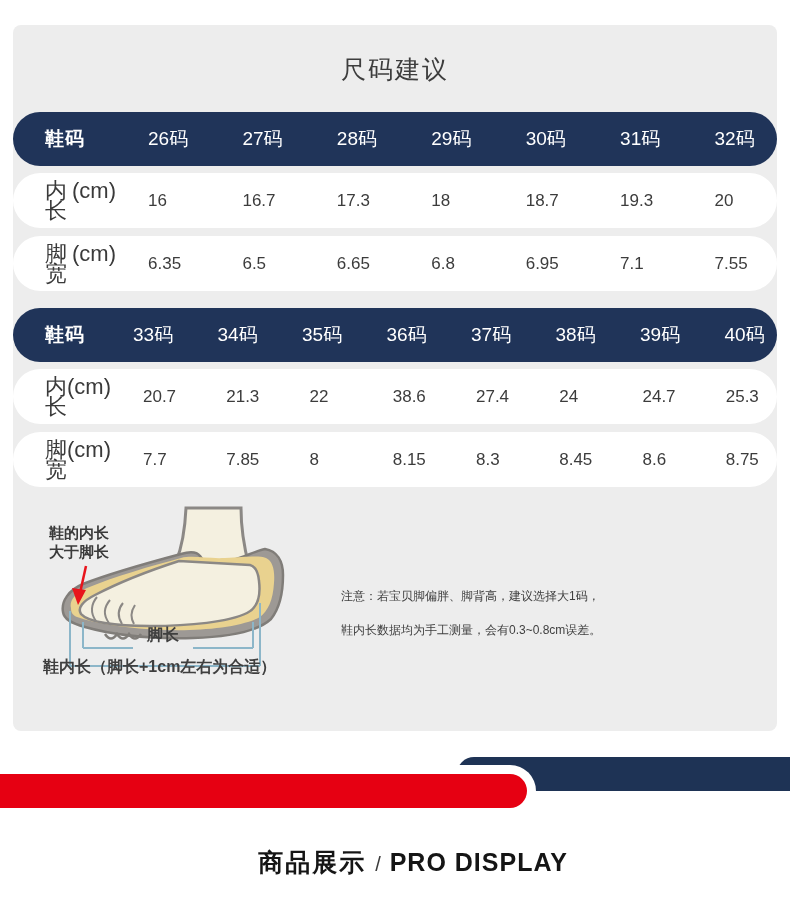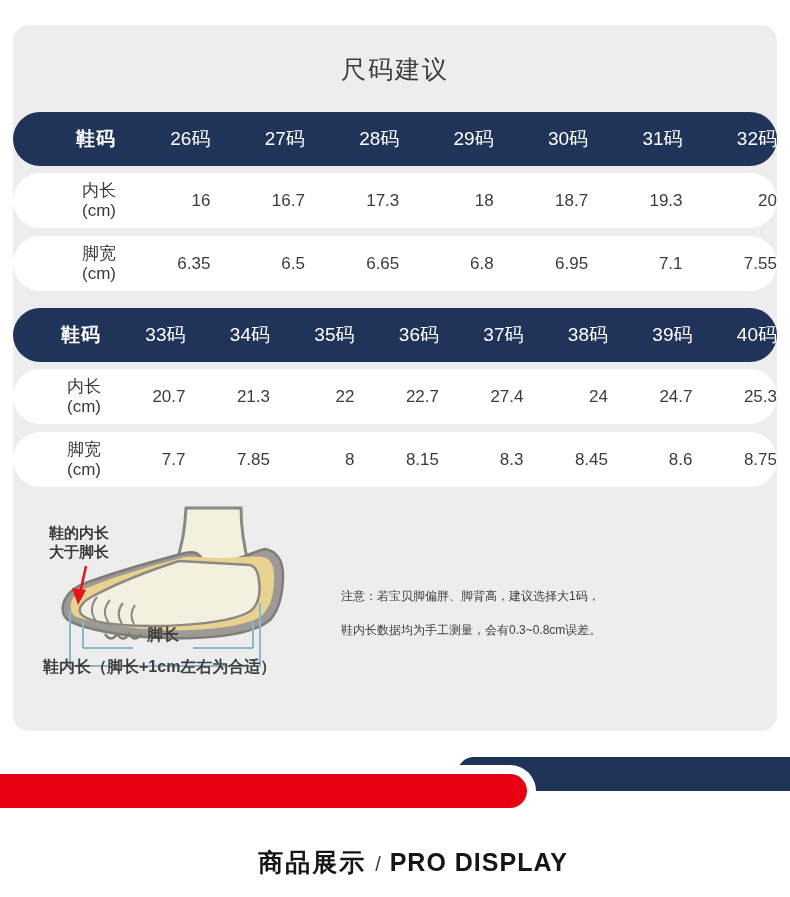--- a/index.html
+++ b/index.html
@@ -8,21 +8,21 @@
     width:790px; height:897px;
     background:#ffffff;
     font-family:"Liberation Sans","DejaVu Sans",sans-serif;
     color:#3c3c3c;
     overflow:hidden;
   }
   .card {
     margin:25px 29px 0 13px;
     width:764px;
     background:#ededed;
-    border-radius:16px;
+    border-radius:8px;
     padding-bottom:26px;
   }
   .title {
     padding:28px 0 26px 0;
     text-align:center;
     font-size:25px;
     font-weight:500;
     color:#3d3d3d;
     letter-spacing:2px;
   }
@@ -31,35 +31,35 @@
     display:flex;
     align-items:center;
     height:54px;
     border-radius:28px;
     width:100%;
   }
   .row.header { background:#203459; color:#ffffff; margin-bottom:7px; }
   .row.white  { background:#ffffff; height:55px; margin-bottom:8px; }
   .row.white:last-child { margin-bottom:0; }
   .t2 { margin-top:17px; }
-  .cell { flex:1; text-align:right; font-size:17px;padding-left:32px; }
+  .cell { flex:1; text-align:left; font-size:17px;padding-left:32px; }
   .row.header .cell { font-size:19px; }
   .cell.corner {
     flex:0 0 103px;
     font-weight:bold;
     font-size:20px;
     letter-spacing:1px;
   }
   .t2 .cell.corner { flex:0 0 88px; }
   .cell.rowlabel {
     flex:0 0 103px;
-    font-size:17px;
+    font-size:22px;
     line-height:20px;
     color:#3a3a3a;
-    display:flex; flex-direction:column; justify-content:center;
+    display:flex; flex-direction:row; justify-content:center;
   }
   .t2 .cell.rowlabel { flex:0 0 88px; }
 
   .diagram-area { display:flex; padding-left:20px; margin-top:18px; }
   .diagram { position:relative; width:290px; height:200px; flex:0 0 290px; }
   .diagram svg { position:absolute; left:0; top:0; }
   .ann-top {
     position:absolute; left:16px; top:18px;
     font-size:15px; line-height:19px; font-weight:bold; color:#3a3a3a;
     white-space:nowrap;
@@ -155,21 +155,21 @@
       <div class="cell">40码</div>
     </div>
     <div class="row white">
       <div class="cell rowlabel">
         <span>内长</span>
         <span>(cm)</span>
       </div>
       <div class="cell">20.7</div>
       <div class="cell">21.3</div>
       <div class="cell">22</div>
-      <div class="cell">22.7</div>
+      <div class="cell">38.6</div>
       <div class="cell">27.4</div>
       <div class="cell">24</div>
       <div class="cell">24.7</div>
       <div class="cell">25.3</div>
     </div>
     <div class="row white">
       <div class="cell rowlabel">
         <span>脚宽</span>
         <span>(cm)</span>
       </div>

